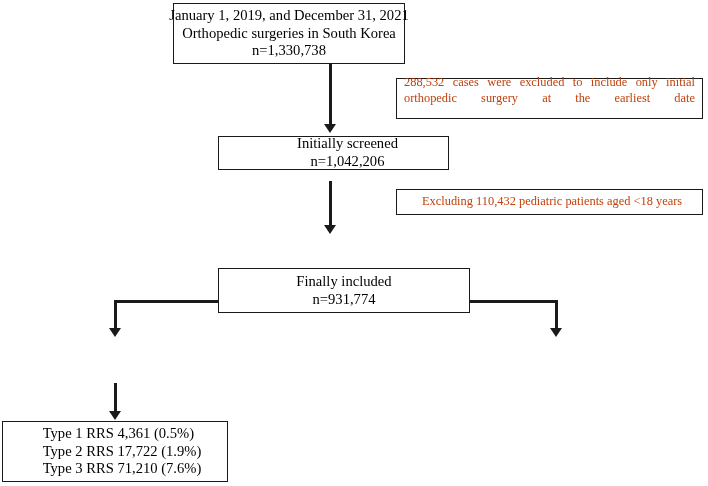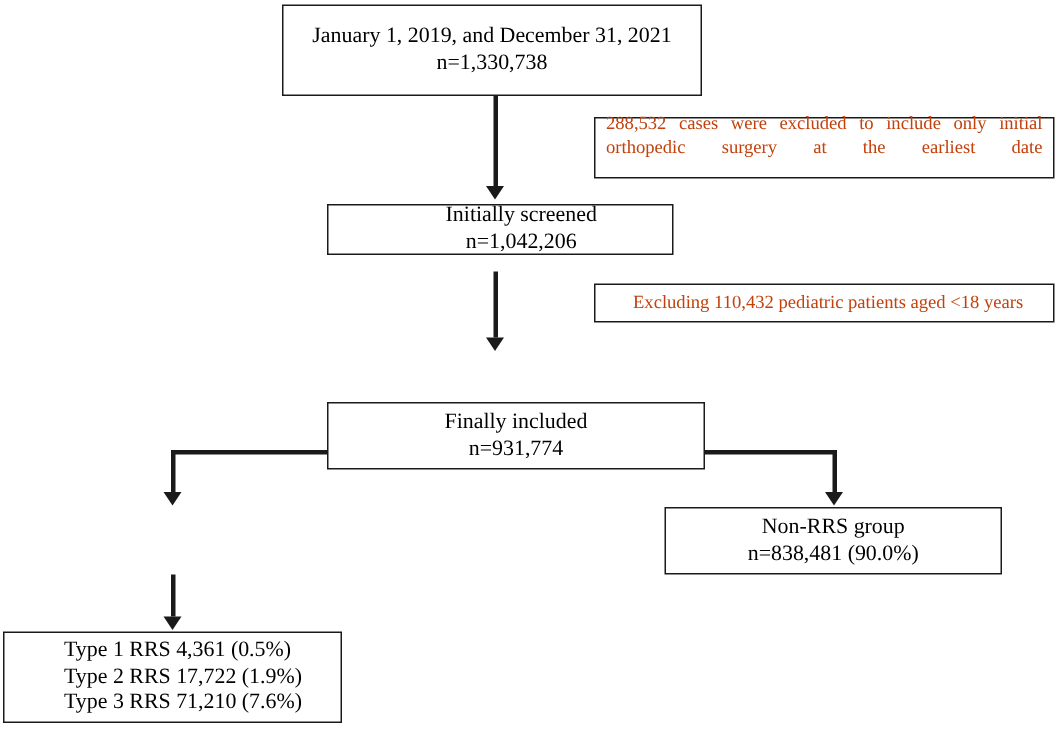--- a/index.html
+++ b/index.html
@@ -26,21 +26,21 @@
     align-items: center;
     justify-content: center;
     line-height: 1.22;
     color: #000000;
   }
   .box .line {
     display: block;
     white-space: nowrap;
   }
   
-  #box-top      { left: 188px; top: 3px;   width: 280px; height: 61px;  font-size: 14.6px; justify-content: center; }
+  #box-top      { left: 173px; top: 3px;   width: 232px; height: 61px;  font-size: 14.6px; justify-content: center; }
   #box-screened { left: 218px; top: 136px; width: 231px; height: 34px;  font-size: 14.6px; padding-left: 28px; }
   #box-included { left: 218px; top: 236px; width: 252px; height: 45px;  font-size: 14.6px; margin-top: 32px; }
   #box-rrs      { left: 2px;   top: 338px; width: 226px; height: 45px;  font-size: 14.6px; }
   #box-nonrrs   { left: 443px; top: 338px; width: 225px; height: 45px;  font-size: 14.6px; }
   #box-types    { left: 2px;   top: 421px; width: 226px; height: 61px;  font-size: 14.6px; padding-left: 14px; }
   #box-types .stack {
     text-align: left;
   }
   
   .note {
@@ -105,20 +105,21 @@
   <div class="vline" style="left:114px; top:300px; height:28px;"></div>
   <div class="arrowhead" style="left:109px; top:328px;"></div>
   <div class="vline" style="left:555px; top:300px; height:28px;"></div>
   <div class="arrowhead" style="left:550px; top:328px;"></div>
 
   <div class="vline" style="left:114px; top:383px; height:28px;"></div>
   <div class="arrowhead" style="left:109px; top:411px;"></div>
 
   <div class="box" id="box-top">
     <span class="line">January 1, 2019, and December 31, 2021</span>
+    <span class="line">Orthopedic surgeries in South Korea</span>
     <span class="line">n=1,330,738</span>
   </div>
 
   <div class="note" id="note-1">
     <span class="just">288,532 cases were excluded to include only initial orthopedic surgery at the earliest date</span>
   </div>
 
   <div class="box" id="box-screened">
     <span class="line">Initially screened</span>
     <span class="line">n=1,042,206</span>
@@ -127,24 +128,20 @@
   <div class="note" id="note-2">
     <span class="just">Excluding 110,432 pediatric patients aged &lt;18 years</span>
   </div>
 
   <div class="box" id="box-included">
     <span class="line">Finally included</span>
     <span class="line">n=931,774</span>
   </div>
 
 
-  <div class="box" id="box-nonrrs">
-    <span class="line">Non-RRS group</span>
-    <span class="line">n=838,481 (90.0%)</span>
-  </div>
 
   <div class="box" id="box-types">
     <div class="stack">
       <span class="line">Type 1 RRS 4,361 (0.5%)</span>
       <span class="line">Type 2 RRS 17,722 (1.9%)</span>
       <span class="line">Type 3 RRS 71,210 (7.6%)</span>
     </div>
   </div>
 
 </div>

